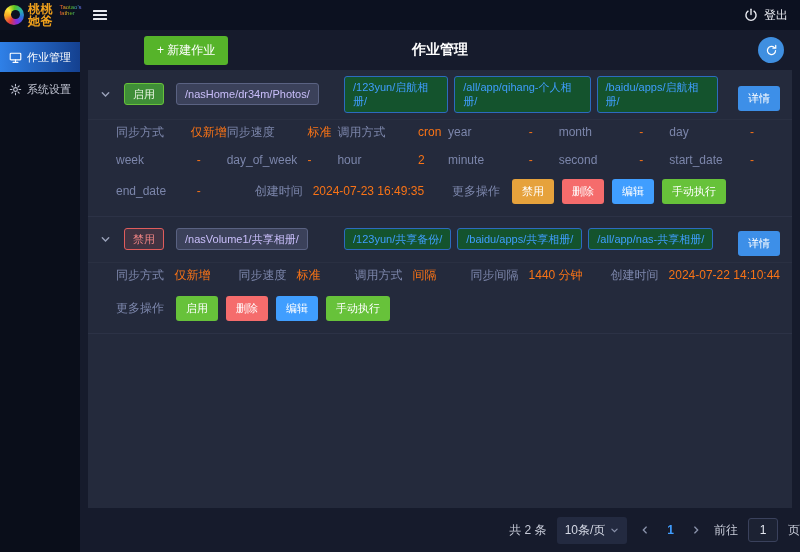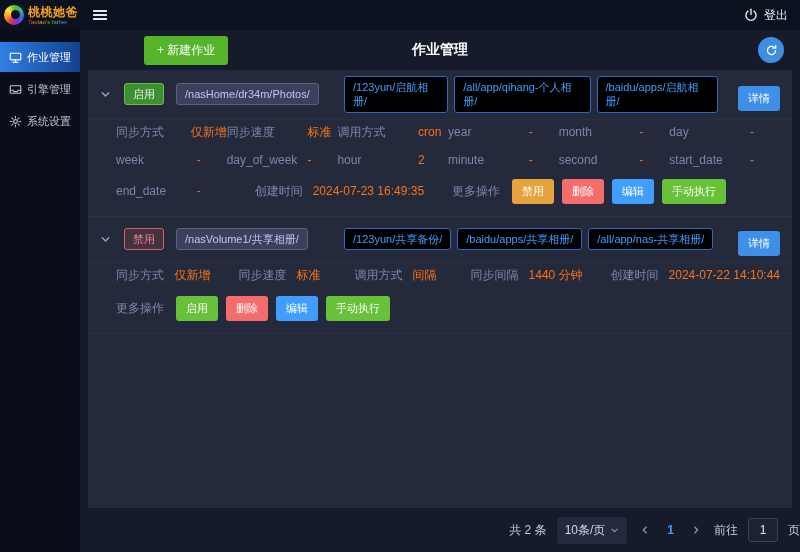--- a/index.html
+++ b/index.html
@@ -7,21 +7,21 @@
   body { font-family:"Liberation Sans","DejaVu Sans",sans-serif; background:#161b2c; position:relative; }
 
   
   .topbar { position:absolute; top:0; left:0; right:0; height:30px; background:#0c1120;
             display:flex; align-items:center; z-index:20; }
   .logo { width:84px; display:flex; align-items:center; gap:4px; padding-left:4px; }
   .logo-icon { width:20px; height:20px; border-radius:50%; flex:0 0 20px;
     background:conic-gradient(from 210deg,#e23c3c,#f5a623,#ffe13a,#58c322,#29b6a8,#2f6fe0,#8a2be2,#e23c3c);
     position:relative; overflow:hidden; }
   .logo-hole { position:absolute; left:7px; top:5px; width:9px; height:9px; border-radius:50%; background:#0c1120; }
-  .logo-txt { display:flex; flex-direction:column; line-height:1; }
+  .logo-txt { display:flex; flex-direction:row; line-height:1; }
   .logo-title { color:#f0a11c; font-weight:bold; font-size:12px; letter-spacing:0.5px; }
   .logo-sub { font-size:6px; margin-top:1px;
     background:linear-gradient(90deg,#e23c3c,#f5a623,#58c322,#3aa0ff,#b44af0);
     -webkit-background-clip:text; background-clip:text; color:transparent; }
   .hamburger { margin-left:8px; color:#e8eaf0; display:flex; cursor:pointer; }
   .topbar-right { margin-left:auto; display:flex; align-items:center; gap:6px; padding-right:12px; color:#e8eaf0; }
   .power { display:flex; cursor:pointer; color:#e8eaf0; }
   .logout { font-size:12px; cursor:pointer; }
 
   
@@ -52,21 +52,21 @@
   .col-target { flex:1; display:flex; align-items:center; }
   .col-action { width:56px; flex:0 0 56px; text-align:right; }
 
   .row-main { display:flex; align-items:center; padding:6px 12px; min-height:34px;
               border-bottom:1px solid rgba(255,255,255,0.03); }
   .chev { color:#9aa2ba; display:flex; cursor:pointer; }
   .tag { display:inline-block; border-radius:3px; padding:3px 8px; font-size:11px; line-height:1.3; }
   .tag-on  { background:#3f8e37; border:1px solid #67c23a; color:#eaf6e4; }
   .tag-off { background:rgba(245,108,108,0.14); border:1px solid #e05c5c; color:#f08484; }
   .tag-src { background:#3b415a; border:1px solid #5a6282; color:#c9befa; }
-  .tag-dst { background:#000000; border:1px solid #2c6bbf; color:#3f9dfd; margin-right:6px; }
+  .tag-dst { background:#14532d; border:1px solid #2c6bbf; color:#3f9dfd; margin-right:6px; }
   .btn-detail { background:#3d8fe8; color:#fff; border:none; border-radius:3px; padding:5px 10px;
                 font-size:11px; cursor:pointer;margin-top:8px; }
 
   .details { padding:4px 12px 12px 28px; border-bottom:1px solid #2c3246; }
   .dgrid { display:grid; grid-template-columns:repeat(6,1fr); row-gap:12px; margin-bottom:12px; }
   .pair { display:flex; align-items:center; }
   .plabel { flex:1; text-align:left; color:#7c86ab; font-size:12px; white-space:nowrap; }
   .pvalue { flex:0 0 auto; margin-left:10px; min-width:30px; color:#f97316; font-size:12px; white-space:nowrap; }
   .dline { display:flex; align-items:center; margin-bottom:12px; }
   .dline:last-child { margin-bottom:0; }
@@ -129,29 +129,20 @@
       <svg width="13" height="13" viewBox="0 0 16 16" fill="none" stroke="currentColor" stroke-width="1.4" stroke-linecap="round">
           <rect x="1.5" y="2.8" width="13" height="8.2" rx="1"></rect>
           <path d="M5 14h6M8 11v3"></path>
         </svg>
     </span>
     <span>作业管理</span>
   </div>
   <div class="side-item">
     <span class="s-ic">
       <svg width="13" height="13" viewBox="0 0 16 16" fill="none" stroke="currentColor" stroke-width="1.3" stroke-linecap="round">
-          <rect x="1.5" y="3.5" width="13" height="9" rx="1"></rect>
-          <path d="M1.5 9h3.5l1 1.6h4l1-1.6h3.5"></path>
-        </svg>
-    </span>
-    <span>引擎管理</span>
-  </div>
-  <div class="side-item">
-    <span class="s-ic">
-      <svg width="13" height="13" viewBox="0 0 16 16" fill="none" stroke="currentColor" stroke-width="1.3" stroke-linecap="round">
           <circle cx="8" cy="8" r="2.3"></circle>
           <path d="M8 1.6v2.1M8 12.3v2.1M1.6 8h2.1M12.3 8h2.1M3.5 3.5l1.5 1.5M11 11l1.5 1.5M12.5 3.5L11 5M5 11l-1.5 1.5"></path>
         </svg>
     </span>
     <span>系统设置</span>
   </div>
 </div>
 
 <div class="main">
 

